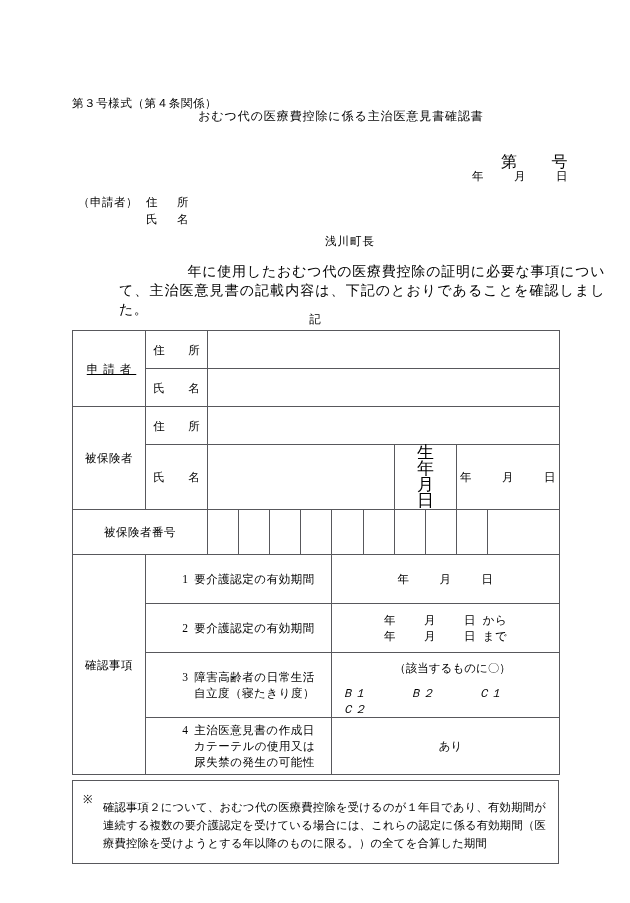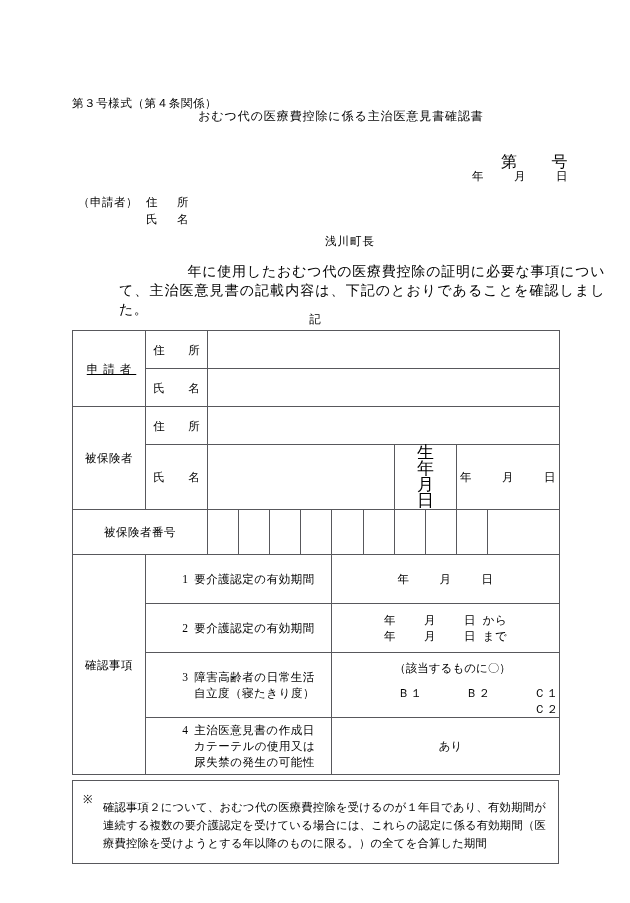--- a/index.html
+++ b/index.html
@@ -184,22 +184,23 @@
   .val-right .sp { display: inline-block; width: 28px; }
   .val-center-date {
     text-align: center;
     padding-right: 52px;
     letter-spacing: 0.5px;
   }
   .val-center-date .sp { display: inline-block; width: 30px; }
   .opt-note { padding: 7px 0 0 4px; }
   .opt-list {
     padding: 9px 0 0 0;
-    text-align: right;
+    text-align: left;
     letter-spacing: 1px;
+    font-style: italic;
   }
   .opt-list span {
     display: inline-block;
     width: 68px;
   }
 
   
   .footnote {
     position: absolute;
     left: 72px;

